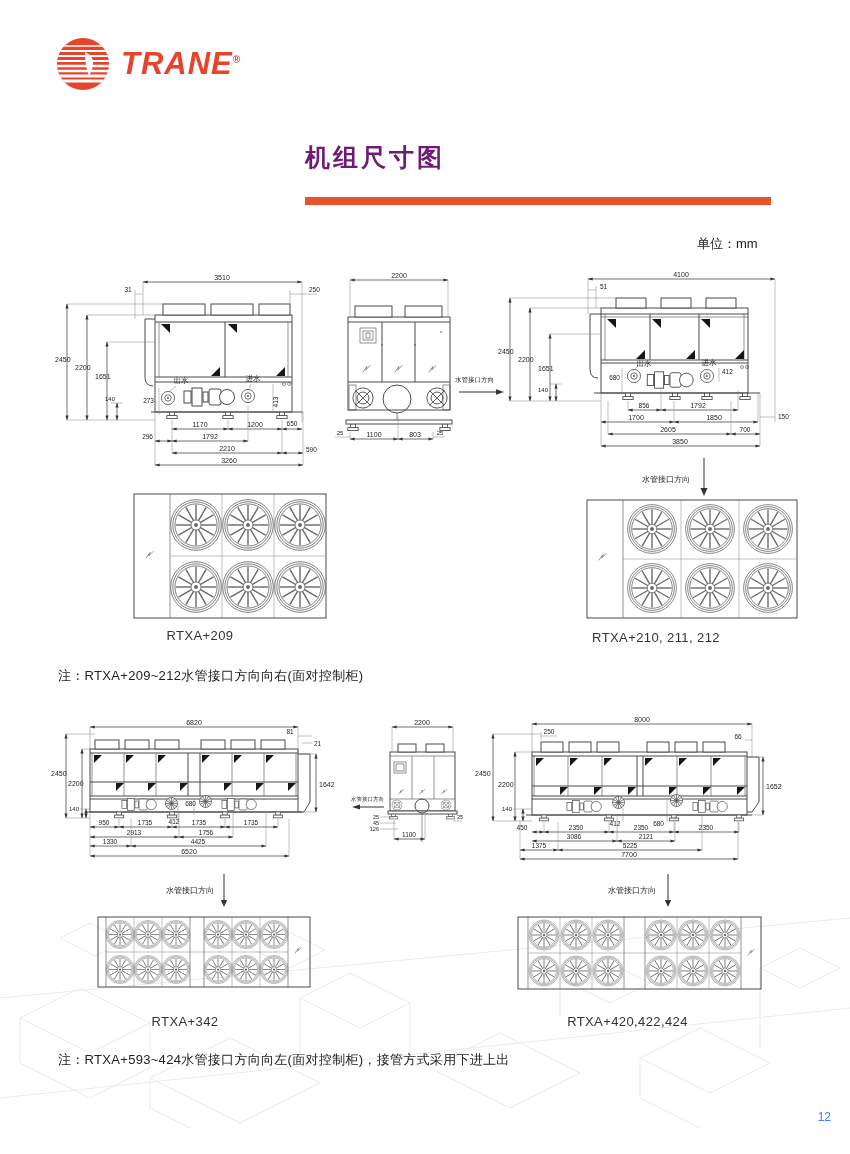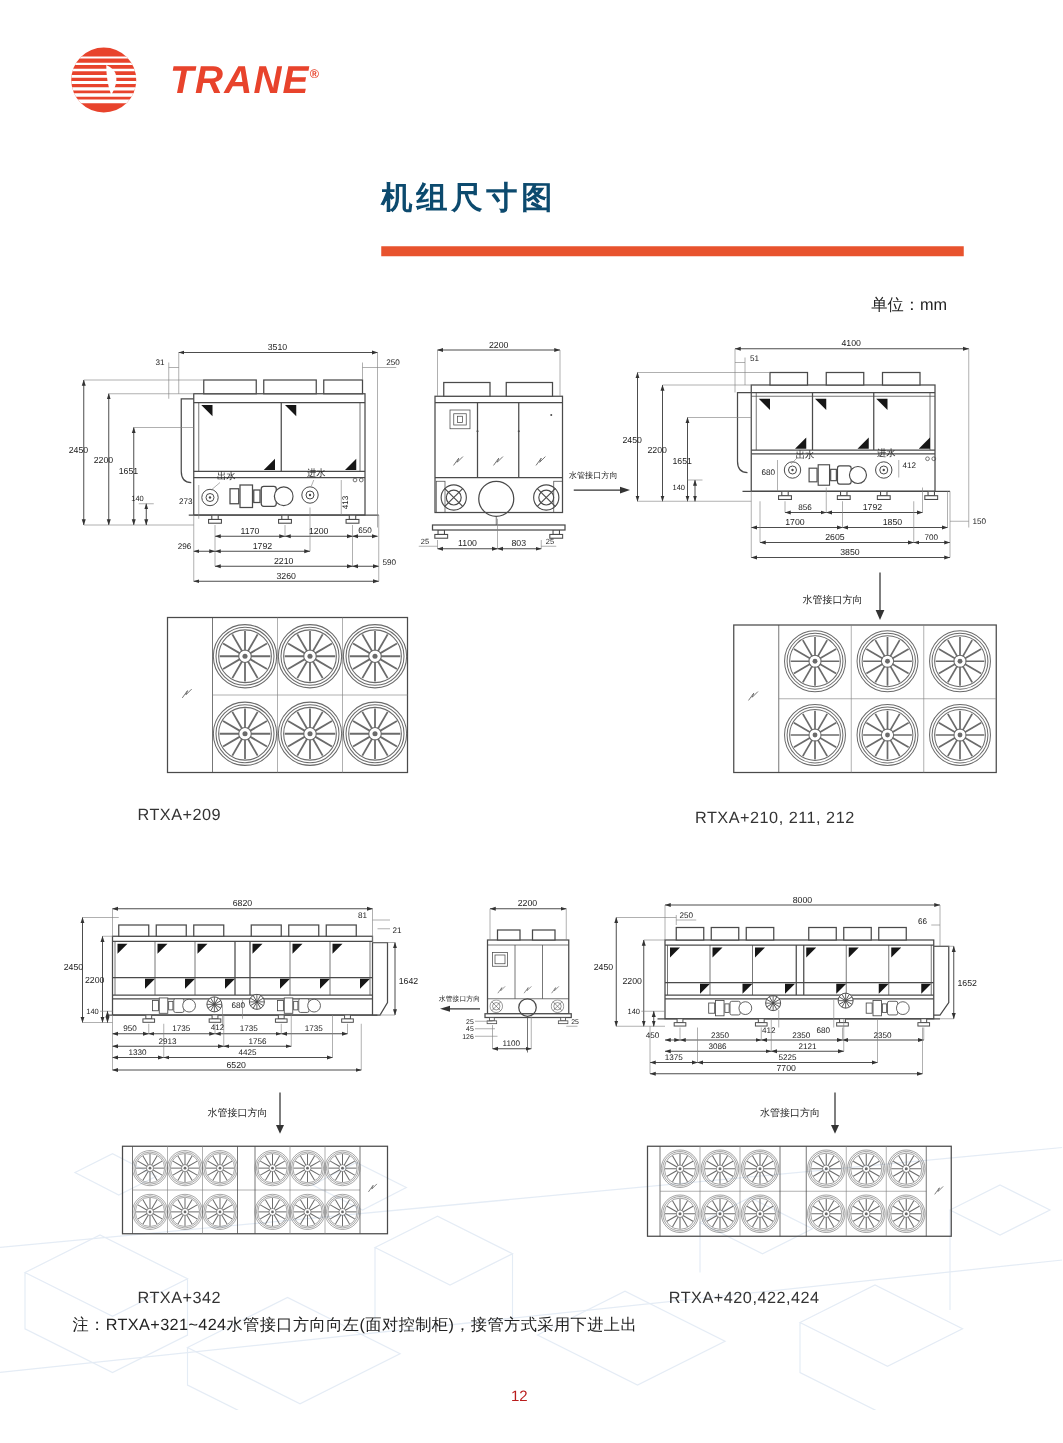--- a/index.html
+++ b/index.html
@@ -1,32 +1,32 @@
 <!DOCTYPE html>
 <html><head>
 <meta charset="utf-8">
 <style>
   html,body{margin:0;padding:0;background:#fff;}
   #page{position:relative;width:850px;height:1154px;background:#fff;overflow:hidden;
         font-family:"Liberation Sans",sans-serif;color:#1a1a1a;}
   .abs{position:absolute;}
   
-  #brandrow{left:55px;top:36px;display:flex;align-items:center;gap:25px;}
+  #brandrow{left:55px;top:36px;display:flex;align-items:center;gap:10px;}
   #brandtxt{font-size:31px;font-weight:bold;font-style:italic;letter-spacing:1px;}
   #brandtxt sup{font-size:10px;font-style:normal;}
   
-  #title{left:305px;top:141px;font-size:25px;font-weight:600;letter-spacing:3px;color:#0c4a6e;}
+  #title{left:305px;top:141px;font-size:25px;font-weight:600;letter-spacing:3px;color:#701a75;}
   #redbar{left:305px;top:197px;width:466px;height:8px;}
   #unitnote{left:697px;top:235px;font-size:13px;font-weight:normal;color:#222;}
   
   .note{font-size:13px;color:#222;letter-spacing:.3px;}
   #note1{left:58px;top:667px;}
   #note2{left:58px;top:1051px;}
-  .modlabel{font-size:13px;color:#333;letter-spacing:.4px;margin-top:16px;}
-  #pagenum{left:0;top:1110px;width:831px;text-align:center;font-size:12px;color:#b91c1c;}
+  .modlabel{font-size:13px;color:#333;text-align:center;letter-spacing:.4px;}
+  #pagenum{left:0;top:1110px;width:831px;text-align:right;font-size:12px;color:#3b82f6;}
   
   svg text{font-family:"Liberation Sans",sans-serif;fill:#222;}
   .t7{font-size:7px;text-anchor:middle;}
   .t65{font-size:6.5px;text-anchor:middle;}
   .t6{font-size:6px;text-anchor:middle;}
   .t55{font-size:5.5px;text-anchor:middle;}
   .ts{text-anchor:start;}
   .te{text-anchor:end;}
   .cj{font-size:7.5px;text-anchor:middle;}
   .cj8{font-size:8px;text-anchor:start;}
@@ -437,20 +437,21 @@
     <use href="#fan" x="43" y="5" width="52" height="52"></use>
         <use href="#fan" x="101" y="5" width="52" height="52"></use>
         <use href="#fan" x="159" y="5" width="52" height="52"></use>
     <use href="#fan" x="43" y="64" width="52" height="52"></use>
         <use href="#fan" x="101" y="64" width="52" height="52"></use>
         <use href="#fan" x="159" y="64" width="52" height="52"></use>
   </g>
 </svg>
 <div class="abs modlabel" style="left:556px;top:630px;width:200px">RTXA+210, 211, 212</div>
 
+<div class="abs note" id="note1">注：RTXA+209~212水管接口方向向右(面对控制柜)</div>
 
 <svg class="abs" style="left:50px;top:712px" width="305" height="152">
   <g class="o">
     <rect x="40" y="37" width="208" height="63" fill="#fff"></rect>
     <rect x="45" y="28" width="24" height="9" fill="#fff"></rect>
         <rect x="75" y="28" width="24" height="9" fill="#fff"></rect>
         <rect x="105" y="28" width="24" height="9" fill="#fff"></rect>
     <rect x="151" y="28" width="24" height="9" fill="#fff"></rect>
         <rect x="181" y="28" width="24" height="9" fill="#fff"></rect>
         <rect x="211" y="28" width="24" height="9" fill="#fff"></rect>
@@ -777,17 +778,17 @@
     <use href="#fan" x="25" y="44" width="32" height="32"></use>
         <use href="#fan" x="57" y="44" width="32" height="32"></use>
         <use href="#fan" x="89" y="44" width="32" height="32"></use>
     <use href="#fan" x="142" y="44" width="32" height="32"></use>
         <use href="#fan" x="174" y="44" width="32" height="32"></use>
         <use href="#fan" x="206" y="44" width="32" height="32"></use>
   </g>
 </svg>
 <div class="abs modlabel" style="left:535px;top:1014px;width:185px">RTXA+420,422,424</div>
 
-<div class="abs note" id="note2">注：RTXA+321~424水管接口方向向左(面对控制柜)，接管方式采用下进上出</div>
+<div class="abs note" id="note2">注：RTXA+593~424水管接口方向向左(面对控制柜)，接管方式采用下进上出</div>
 
 <div class="abs" id="pagenum">12</div>
 
 </div>
 
 </body></html>

